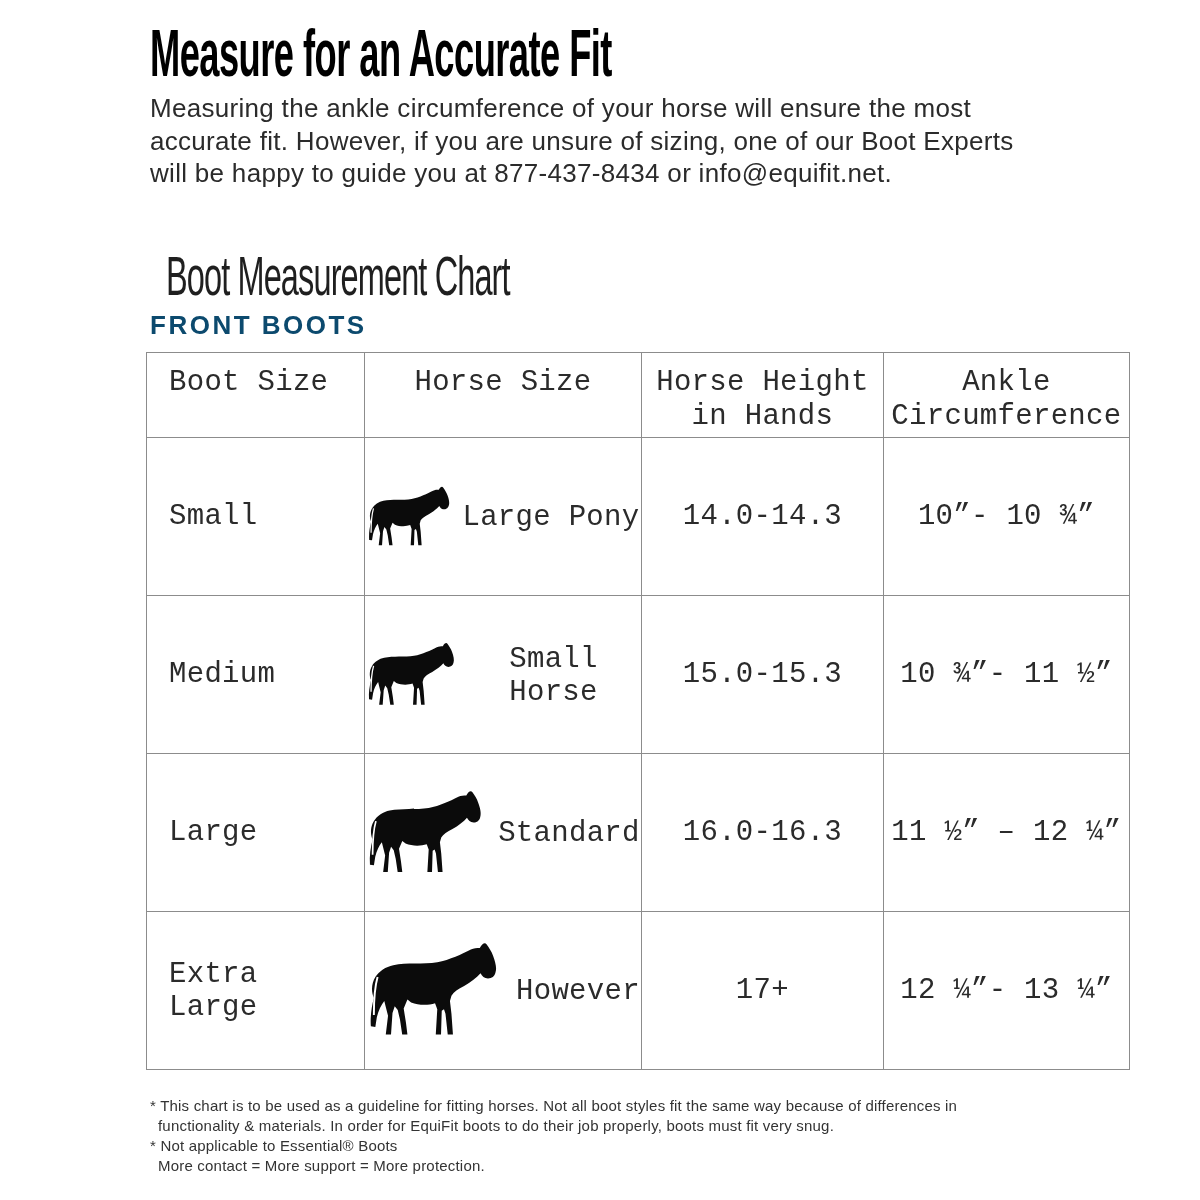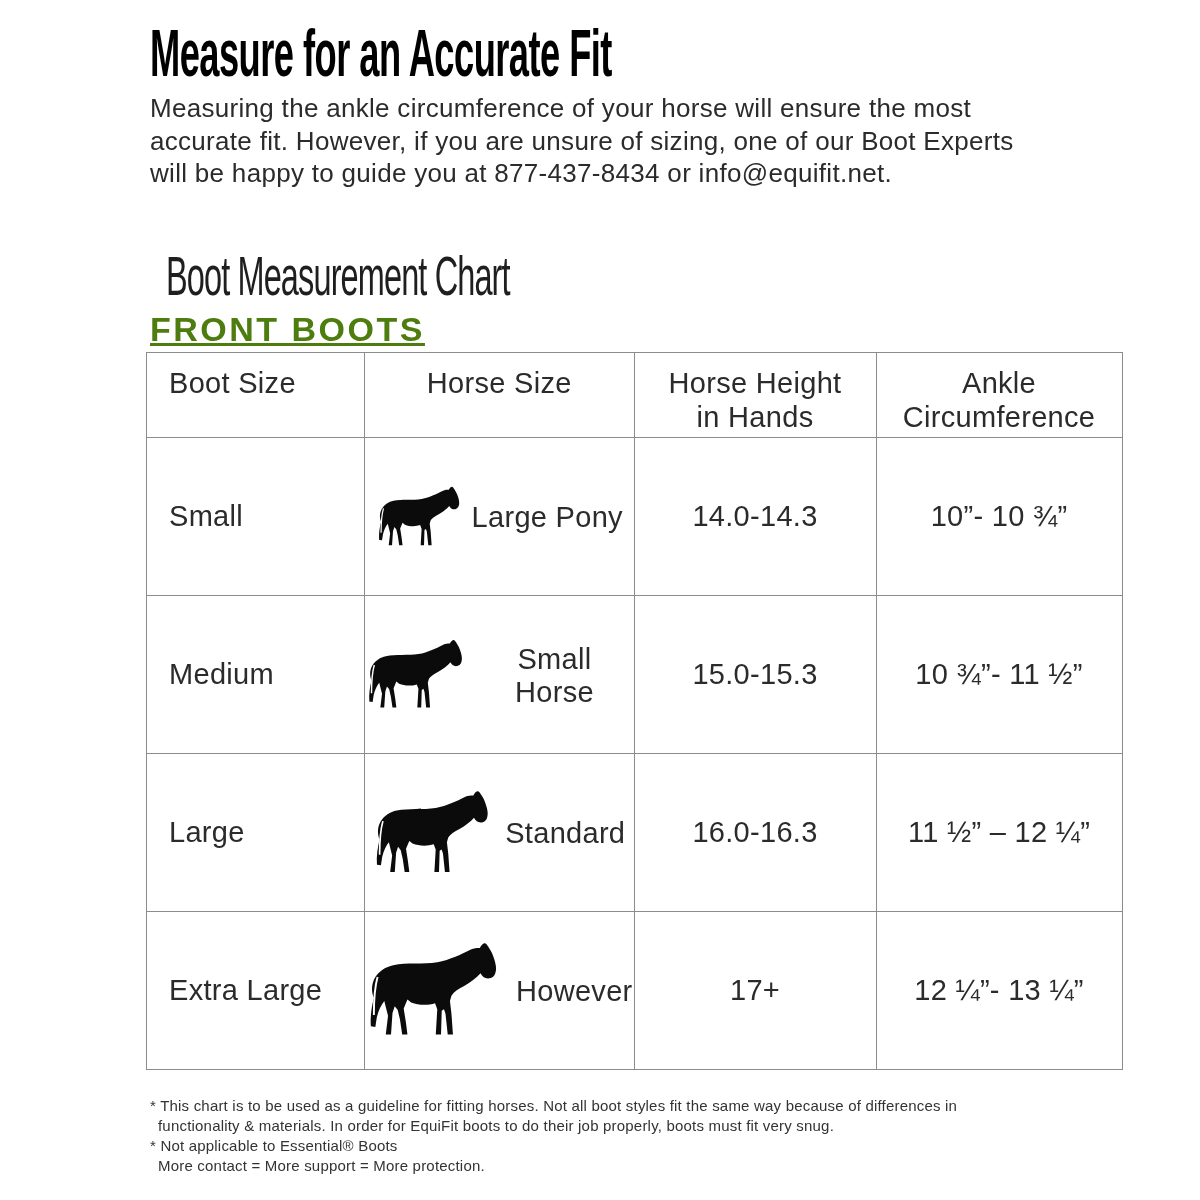--- a/index.html
+++ b/index.html
@@ -19,34 +19,34 @@
     line-height:32.5px; letter-spacing:0.3px; white-space:pre-line; color:#2b2b2b;
   }
   
   .section { position:absolute; left:150px; top:232px; margin:16px; line-height:1; }
   .section .squeeze {
     display:inline-block; transform:scaleX(0.58); transform-origin:left top;
     font-size:56px; font-weight:400; letter-spacing:-1.5px; color:#1f1f1f; white-space:nowrap;
   }
   
   .table-label {
-    position:absolute; left:150px; top:310px; font-size:34px; font-weight:700;
-    letter-spacing:2.5px; color:#4d7c0f;text-decoration:underline;
+    position:absolute; left:150px; top:310px; font-size:26px; font-weight:700;
+    letter-spacing:2.5px; color:#0c4a6e;
   }
   
   table.boot-table {
     position:absolute; left:146px; top:352px; border-collapse:collapse;
     table-layout:fixed; background:#ffffff;
   }
   table.boot-table col.c1 { width:218px; }
   table.boot-table col.c2 { width:241px; }
   table.boot-table col.c3 { width:242px; }
   table.boot-table col.c4 { width:246px; }
   table.boot-table th, table.boot-table td {
-    border:1px solid #8c8c8c; box-sizing:border-box; font-weight:400;
+    border:1px solid #8c8c8c; box-sizing:border-box; font-weight:400;font-family:Liberation Mono, monospace;
   }
   table.boot-table th {
     height:85px; vertical-align:top; padding-top:13px; text-align:center;
     font-size:29px; line-height:34px; letter-spacing:0.3px; white-space:pre-line; color:#2b2b2b;
   }
   table.boot-table th.left, table.boot-table td.left { text-align:left; padding-left:22px; }
   table.boot-table tbody tr { height:158px; }
   table.boot-table td {
     text-align:center; font-size:29px; letter-spacing:0.3px; vertical-align:middle; color:#2b2b2b;
   }

